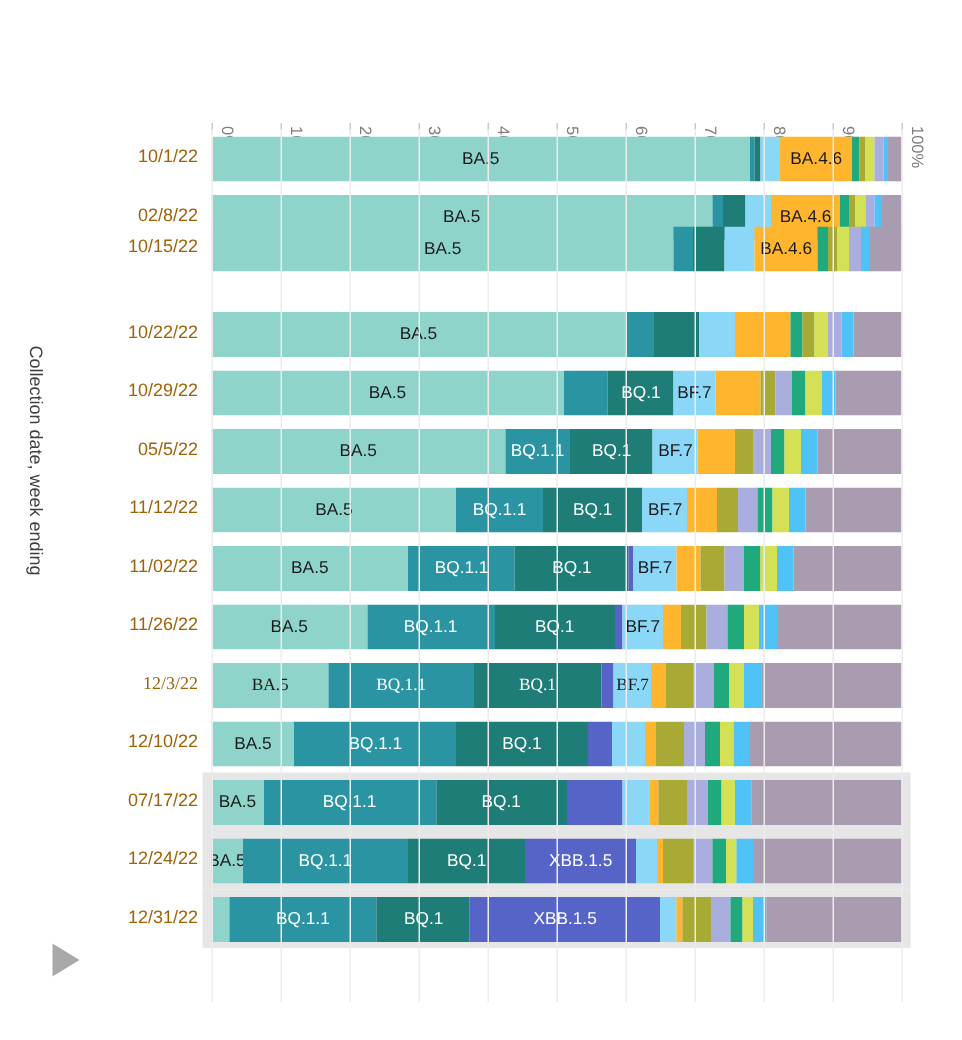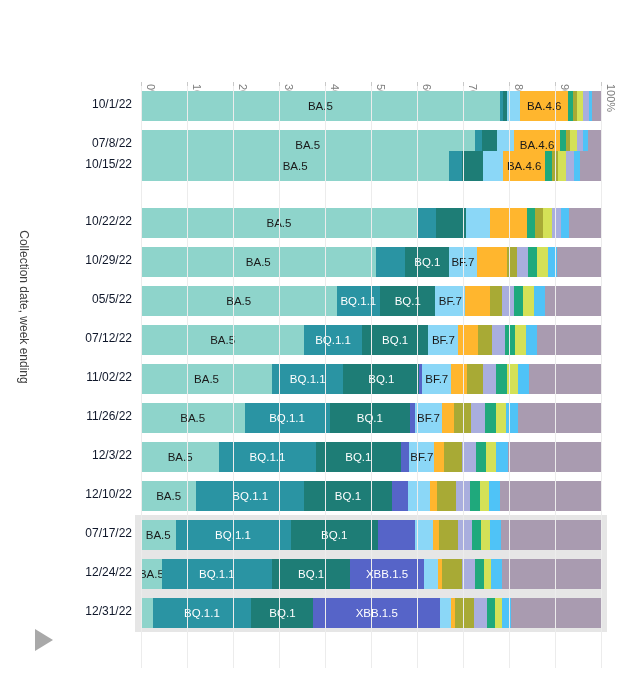--- a/index.html
+++ b/index.html
@@ -56,21 +56,21 @@
   .row{position:absolute;left:0;height:39px;width:641px;}
   .row-band{
     position:absolute;left:135px;top:0;width:472px;height:39px;
     background:transparent;
   }
   .row.highlight .row-band{background:#e6e6e6;}
   .row-label{
     position:absolute;
     right:509px;            
     top:11px;
-    font-size:12px;color:#0f172a;
+    font-size:12px;color:#a16207;
     white-space:nowrap;
     text-align:right;
   }
   .bar{
     position:absolute;left:141px;top:4.5px;height:30px;width:460px;
     display:flex;
     overflow:hidden;
   }
   .seg{
     height:100%;
@@ -138,21 +138,21 @@
           <div class="seg seg-label-light" title="BF.11 1%" style="background: rgb(31, 169, 124); width: 1%;"></div>
           <div class="seg seg-label-dark" title="BN.1 0.8%" style="background: rgb(168, 170, 53); width: 0.8%;"></div>
           <div class="seg seg-label-dark" title="BA.2.75 1.5%" style="background: rgb(212, 225, 87); width: 1.5%;"></div>
           <div class="seg seg-label-dark" title="BA.2.75.2 1.1%" style="background: rgb(169, 174, 222); width: 1.1%;"></div>
           <div class="seg seg-label-dark" title="XBB 0.8%" style="background: rgb(79, 195, 247); width: 0.8%;"></div>
           <div class="seg seg-label-dark" title="Other 1.9%" style="background: rgb(169, 155, 176); width: 1.9%;"></div>
         </div>
       </div>
       <div class="row" style="top: 125px;">
         <div class="row-band"></div>
-        <div class="row-label">07/8/22</div>
+        <div class="row-label">02/8/22</div>
         <div class="bar">
           <div class="seg seg-label-dark" title="BA.5 72.5%" style="background: rgb(142, 212, 203); width: 72.5%;">BA.5</div>
           <div class="seg seg-label-light" title="BQ.1.1 1.6%" style="background: rgb(42, 148, 163); width: 1.6%;"></div>
           <div class="seg seg-label-light" title="BQ.1 3.4%" style="background: rgb(30, 125, 118); width: 3.4%;"></div>
           <div class="seg seg-label-dark" title="BF.7 3.6%" style="background: rgb(139, 215, 247); width: 3.6%;"></div>
           <div class="seg seg-label-dark" title="BA.4.6 10%" style="background: rgb(255, 182, 46); width: 10%;">BA.4.6</div>
           <div class="seg seg-label-light" title="BF.11 1.2%" style="background: rgb(31, 169, 124); width: 1.2%;"></div>
           <div class="seg seg-label-dark" title="BN.1 0.9%" style="background: rgb(168, 170, 53); width: 0.9%;"></div>
           <div class="seg seg-label-dark" title="BA.2.75 1.6%" style="background: rgb(212, 225, 87); width: 1.6%;"></div>
           <div class="seg seg-label-dark" title="BA.2.75.2 1.4%" style="background: rgb(169, 174, 222); width: 1.4%;"></div>
@@ -223,21 +223,21 @@
           <div class="seg seg-label-dark" title="BN.1 2.6%" style="background: rgb(168, 170, 53); width: 2.6%;"></div>
           <div class="seg seg-label-dark" title="BA.2.75.2 2.6%" style="background: rgb(169, 174, 222); width: 2.6%;"></div>
           <div class="seg seg-label-light" title="BF.11 2.1%" style="background: rgb(31, 169, 124); width: 2.1%;"></div>
           <div class="seg seg-label-dark" title="BA.2.75 2.4%" style="background: rgb(212, 225, 87); width: 2.4%;"></div>
           <div class="seg seg-label-dark" title="XBB 2.3%" style="background: rgb(79, 195, 247); width: 2.3%;"></div>
           <div class="seg seg-label-dark" title="Other 12.2%" style="background: rgb(169, 155, 176); width: 12.2%;"></div>
         </div>
       </div>
       <div class="row" style="top: 320px;">
         <div class="row-band"></div>
-        <div class="row-label">07/12/22</div>
+        <div class="row-label">11/12/22</div>
         <div class="bar">
           <div class="seg seg-label-dark" title="BA.5 35.5%" style="background: rgb(142, 212, 203); width: 35.5%;">BA.5</div>
           <div class="seg seg-label-light" title="BQ.1.1 12.5%" style="background: rgb(42, 148, 163); width: 12.5%;">BQ.1.1</div>
           <div class="seg seg-label-light" title="BQ.1 14.5%" style="background: rgb(30, 125, 118); width: 14.5%;">BQ.1</div>
           <div class="seg seg-label-dark" title="BF.7 6.5%" style="background: rgb(139, 215, 247); width: 6.5%;">BF.7</div>
           <div class="seg seg-label-dark" title="BA.4.6 4.3%" style="background: rgb(255, 182, 46); width: 4.3%;"></div>
           <div class="seg seg-label-dark" title="BN.1 3%" style="background: rgb(168, 170, 53); width: 3%;"></div>
           <div class="seg seg-label-dark" title="BA.2.75.2 2.8%" style="background: rgb(169, 174, 222); width: 2.8%;"></div>
           <div class="seg seg-label-light" title="BF.11 2.2%" style="background: rgb(31, 169, 124); width: 2.2%;"></div>
           <div class="seg seg-label-dark" title="BA.2.75 2.4%" style="background: rgb(212, 225, 87); width: 2.4%;"></div>
@@ -274,21 +274,21 @@
           <div class="seg seg-label-dark" title="BF.7 6%" style="background: rgb(139, 215, 247); width: 6%;">BF.7</div>
           <div class="seg seg-label-dark" title="BA.4.6 2.6%" style="background: rgb(255, 182, 46); width: 2.6%;"></div>
           <div class="seg seg-label-dark" title="BN.1 3.7%" style="background: rgb(168, 170, 53); width: 3.7%;"></div>
           <div class="seg seg-label-dark" title="BA.2.75.2 3%" style="background: rgb(169, 174, 222); width: 3%;"></div>
           <div class="seg seg-label-light" title="BF.11 2.3%" style="background: rgb(31, 169, 124); width: 2.3%;"></div>
           <div class="seg seg-label-dark" title="BA.2.75 2.3%" style="background: rgb(212, 225, 87); width: 2.3%;"></div>
           <div class="seg seg-label-dark" title="XBB 2.6%" style="background: rgb(79, 195, 247); width: 2.6%;"></div>
           <div class="seg seg-label-dark" title="Other 18%" style="background: rgb(169, 155, 176); width: 18%;"></div>
         </div>
       </div>
-      <div class="row" style="top: 437px;">
+      <div class="row" style="top: 437px; font-family: Liberation Serif, serif;">
         <div class="row-band"></div>
         <div class="row-label">12/3/22</div>
         <div class="bar">
           <div class="seg seg-label-dark" title="BA.5 17%" style="background: rgb(142, 212, 203); width: 17%;">BA.5</div>
           <div class="seg seg-label-light" title="BQ.1.1 21%" style="background: rgb(42, 148, 163); width: 21%;">BQ.1.1</div>
           <div class="seg seg-label-light" title="BQ.1 18.5%" style="background: rgb(30, 125, 118); width: 18.5%;">BQ.1</div>
           <div class="seg seg-label-light" title="XBB.1.5 1.8%" style="background: rgb(86, 100, 200); width: 1.8%;"></div>
           <div class="seg seg-label-dark" title="BF.7 5.5%" style="background: rgb(139, 215, 247); width: 5.5%;">BF.7</div>
           <div class="seg seg-label-dark" title="BA.4.6 2%" style="background: rgb(255, 182, 46); width: 2%;"></div>
           <div class="seg seg-label-dark" title="BN.1 4%" style="background: rgb(168, 170, 53); width: 4%;"></div>

